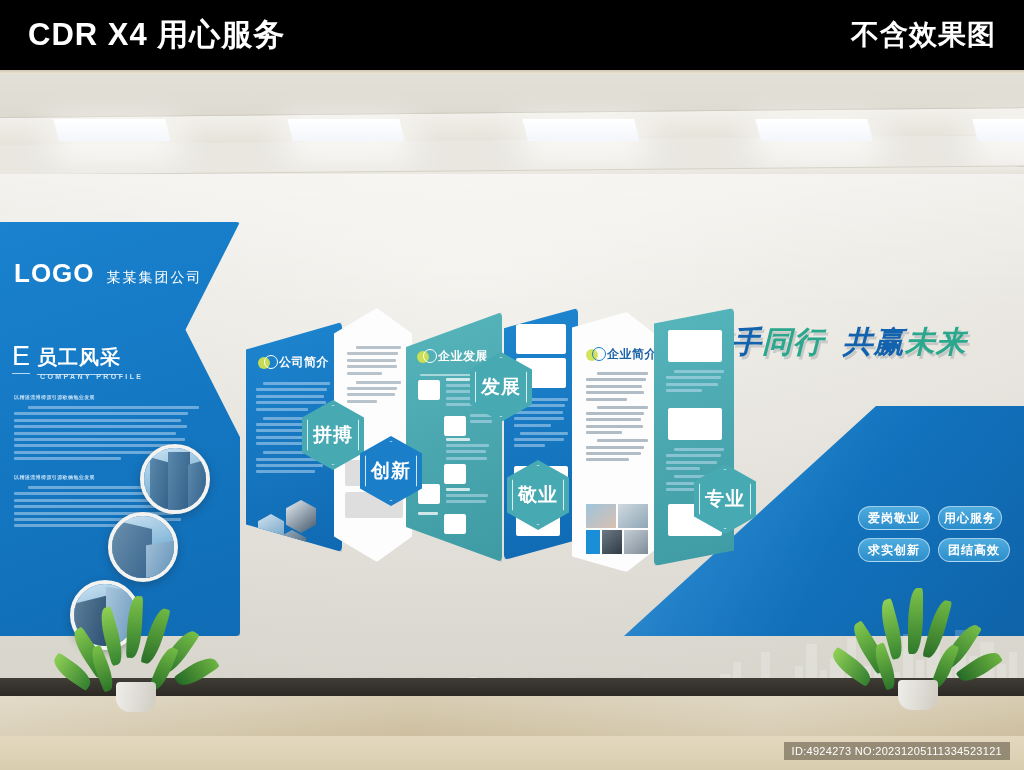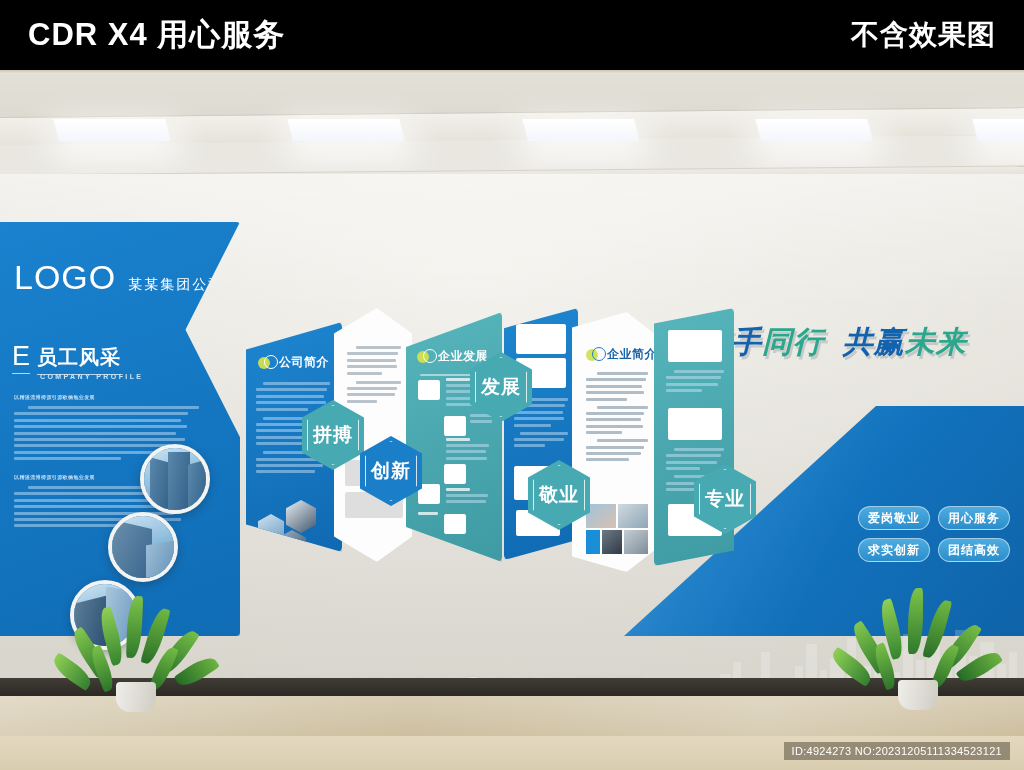--- a/index.html
+++ b/index.html
@@ -64,21 +64,21 @@
     white-space:nowrap; }
 
   
   .leftpanel { position:absolute; left:-8px; top:148px; width:248px; height:414px;
     background:linear-gradient(160deg,#1a82cf,#0f6cb5);
     clip-path:polygon(0 0, 100% 0, 78% 26%, 100% 52%, 100% 100%, 0 100%);
     box-shadow:5px 7px 18px rgba(40,55,70,.30);
     border-radius:4px; }
   .lp-logo { position:absolute; left:22px; top:36px; display:flex;
     align-items:baseline; gap:12px; }
-  .lp-logo-main { color:#fff; font-size:34px; font-weight:normal; letter-spacing:1px; }
+  .lp-logo-main { color:#fff; font-size:26px; font-weight:bold; letter-spacing:1px; }
   .lp-logo-sub { color:#fff; font-size:14px; letter-spacing:2px; }
   .lp-sec { position:absolute; left:20px; top:122px; display:flex;
     align-items:flex-start; gap:7px; }
   .lp-e { color:#fff; font-size:27px; font-weight:300; line-height:.95;
     border-bottom:1px solid rgba(255,255,255,.7); padding-bottom:3px; }
   .lp-cn { color:#fff; font-size:20px; font-weight:bold; letter-spacing:1px;
     border-bottom:1px solid rgba(255,255,255,.7); padding-bottom:3px; }
   .lp-en { position:absolute; left:48px; top:151px; color:#cfe6f8; font-size:7px;
     font-weight:bold; letter-spacing:2.4px; }
   .lp-head { position:absolute; color:#bddcf5; font-size:5px; font-weight:bold;
@@ -207,21 +207,21 @@
       <div class="sb" style="left:209px;width:13px;height:50px"></div>
       <div class="sb" style="left:225px;width:9px;height:28px"></div>
       <div class="sb" style="left:237px;width:11px;height:66px"></div>
       <div class="sb" style="left:251px;width:8px;height:40px"></div>
       <div class="sb" style="left:262px;width:14px;height:54px"></div>
       <div class="sb" style="left:279px;width:9px;height:32px"></div>
       <div class="sb" style="left:291px;width:8px;height:44px"></div>
     </div>
 
     <div class="pill" style="left:858px;top:432px;width:72px">爱岗敬业</div>
-    <div class="pill" style="left:938px;top:432px;width:72px">用心服务</div>
+    <div class="pill" style="left:938px;top:432px;width:64px">用心服务</div>
     <div class="pill" style="left:858px;top:464px;width:72px">求实创新</div>
     <div class="pill" style="left:938px;top:464px;width:72px">团结高效</div>
 
     <div class="slogan">
       <span class="sg-b">携手</span><span class="sg-g">同行</span>&nbsp;&nbsp;<span class="sg-b">共赢</span><span class="sg-g">未来</span>
     </div>
 
     <div class="leftpanel">
       <div class="lp-logo">
         <span class="lp-logo-main">LOGO</span>
@@ -461,21 +461,21 @@
         <span>拼搏</span>
     </div>
     <div class="hex blue" style="left:360px;top:362px">
       <div class="hex-in"></div>
         <span>创新</span>
     </div>
     <div class="hex teal" style="left:470px;top:278px">
       <div class="hex-in"></div>
         <span>发展</span>
     </div>
-    <div class="hex teal" style="left:528px;top:386px">
+    <div class="hex teal" style="left:507px;top:386px">
       <div class="hex-in"></div>
         <span>敬业</span>
     </div>
     <div class="hex teal" style="left:694px;top:390px">
       <div class="hex-in"></div>
         <span>专业</span>
     </div>
 
     <div class="wordmark">UNITE  INNOVATE</div>
 

